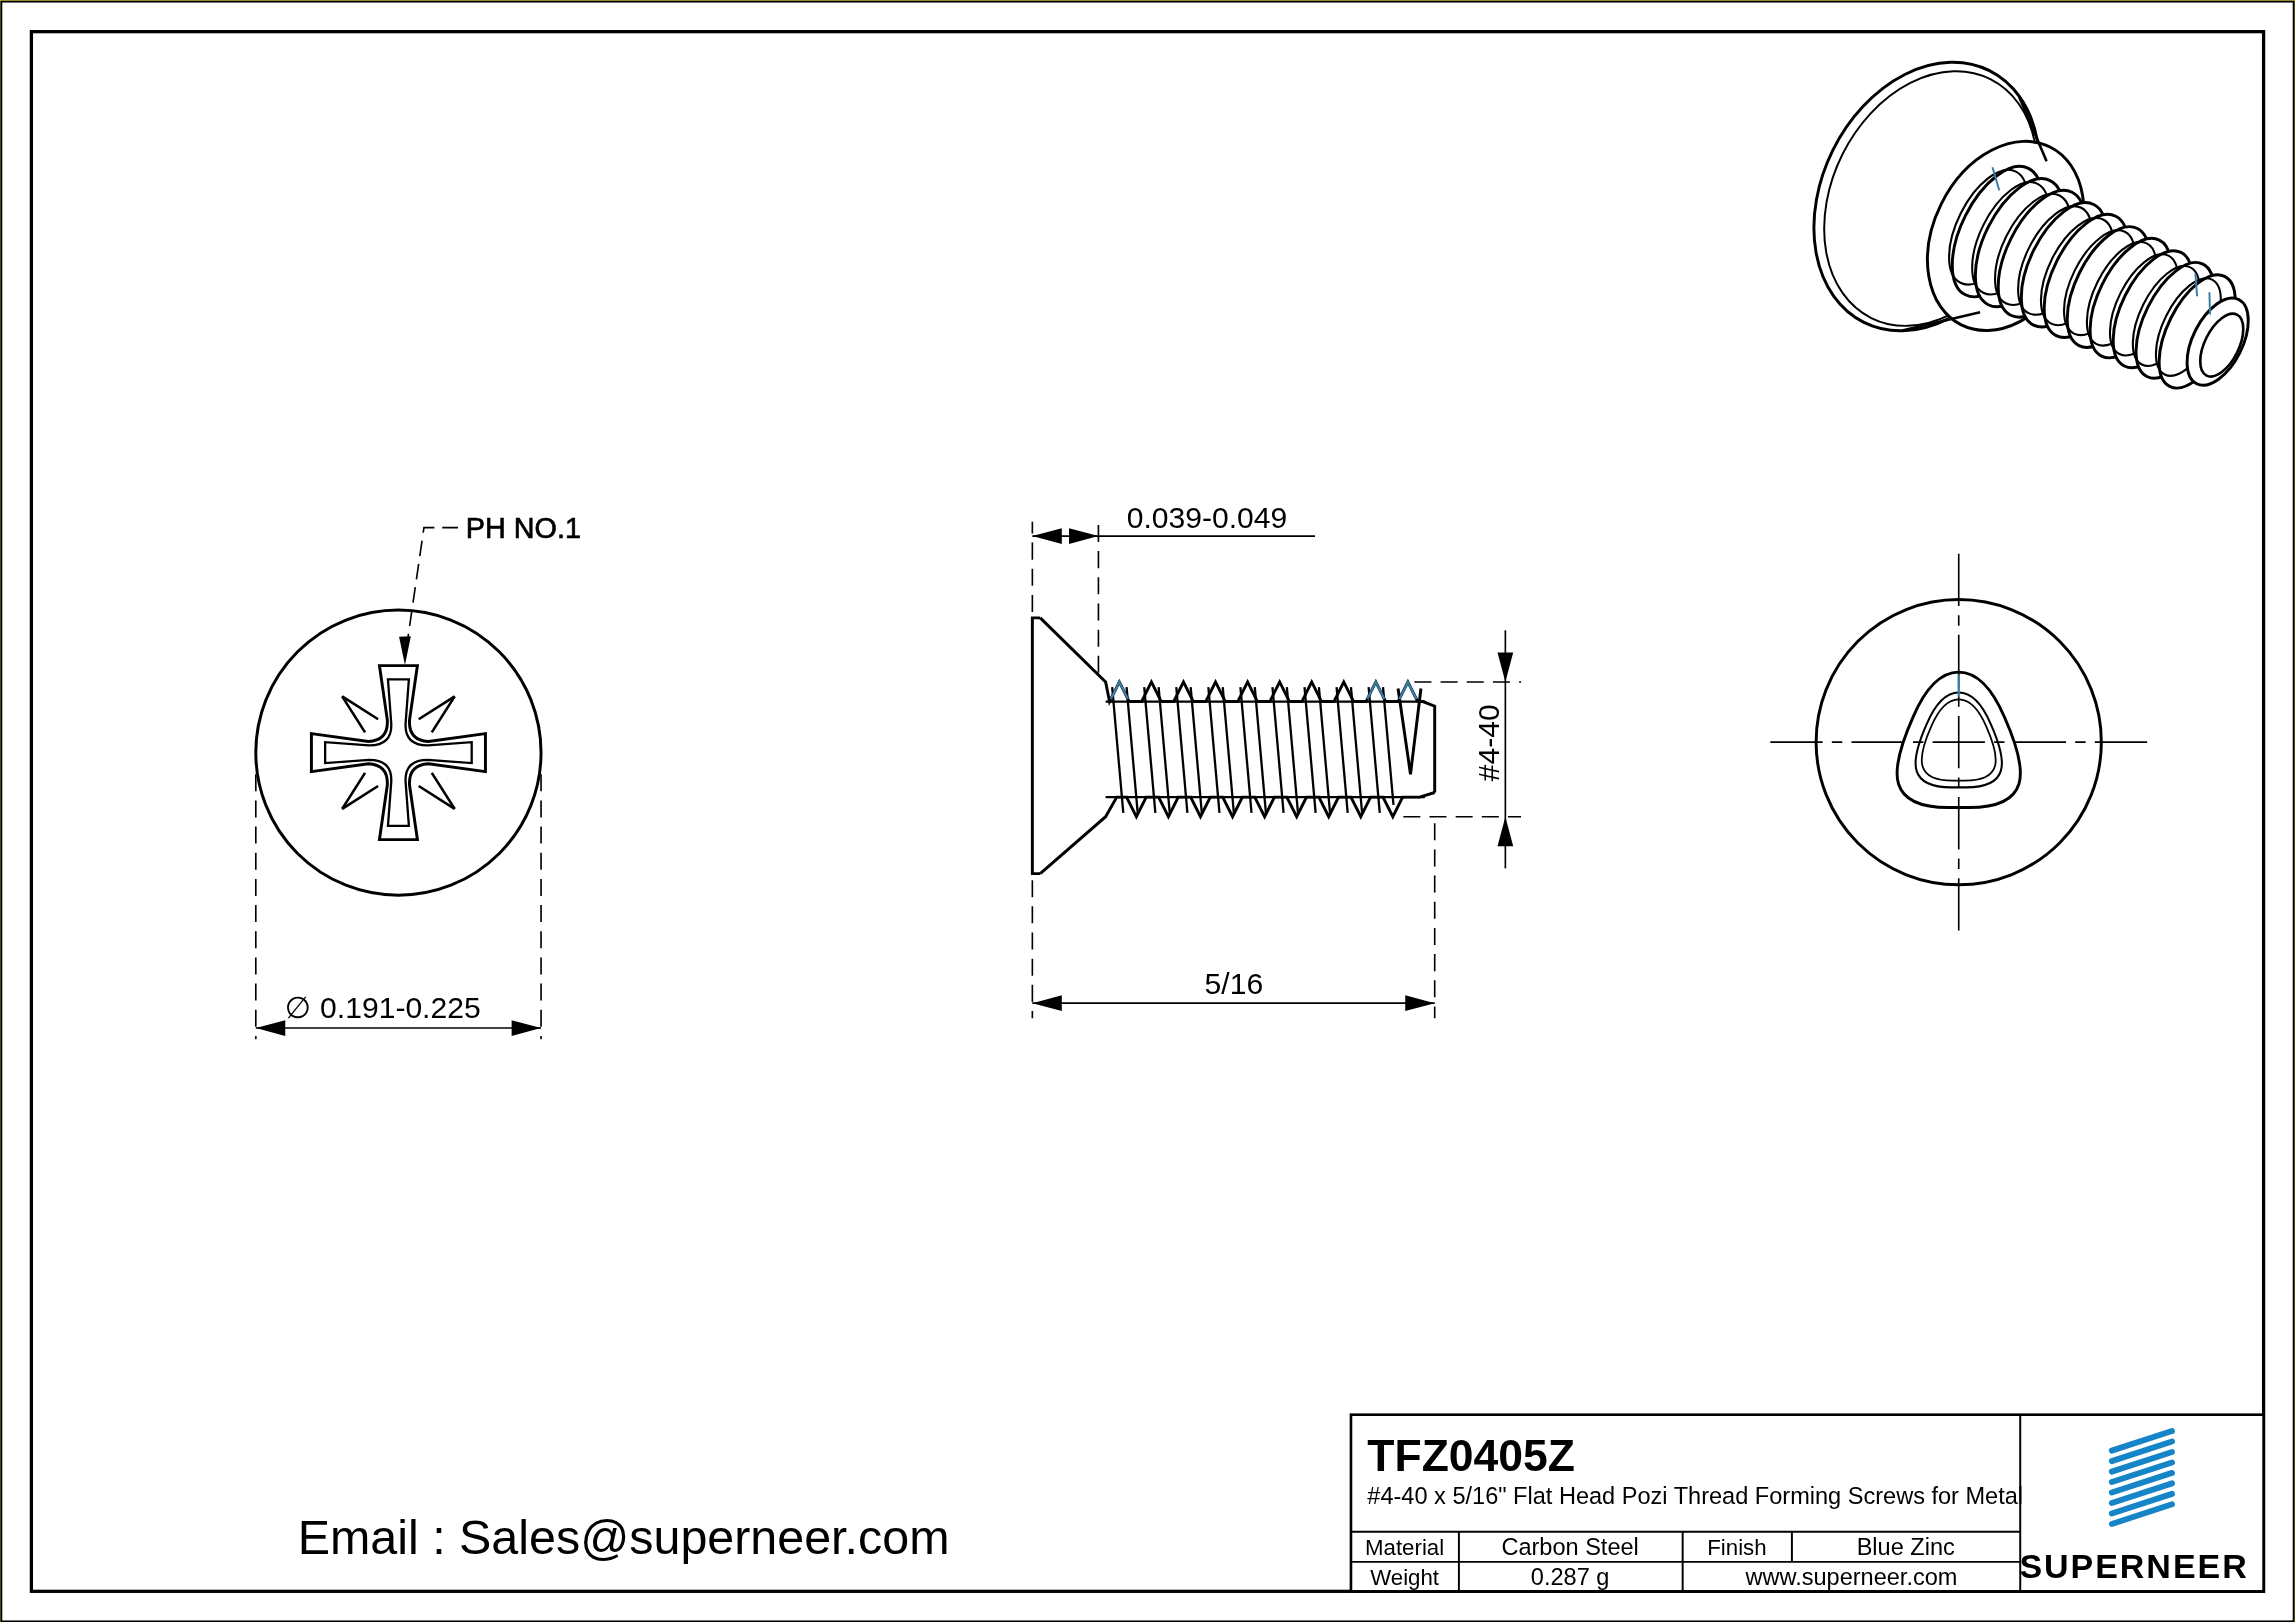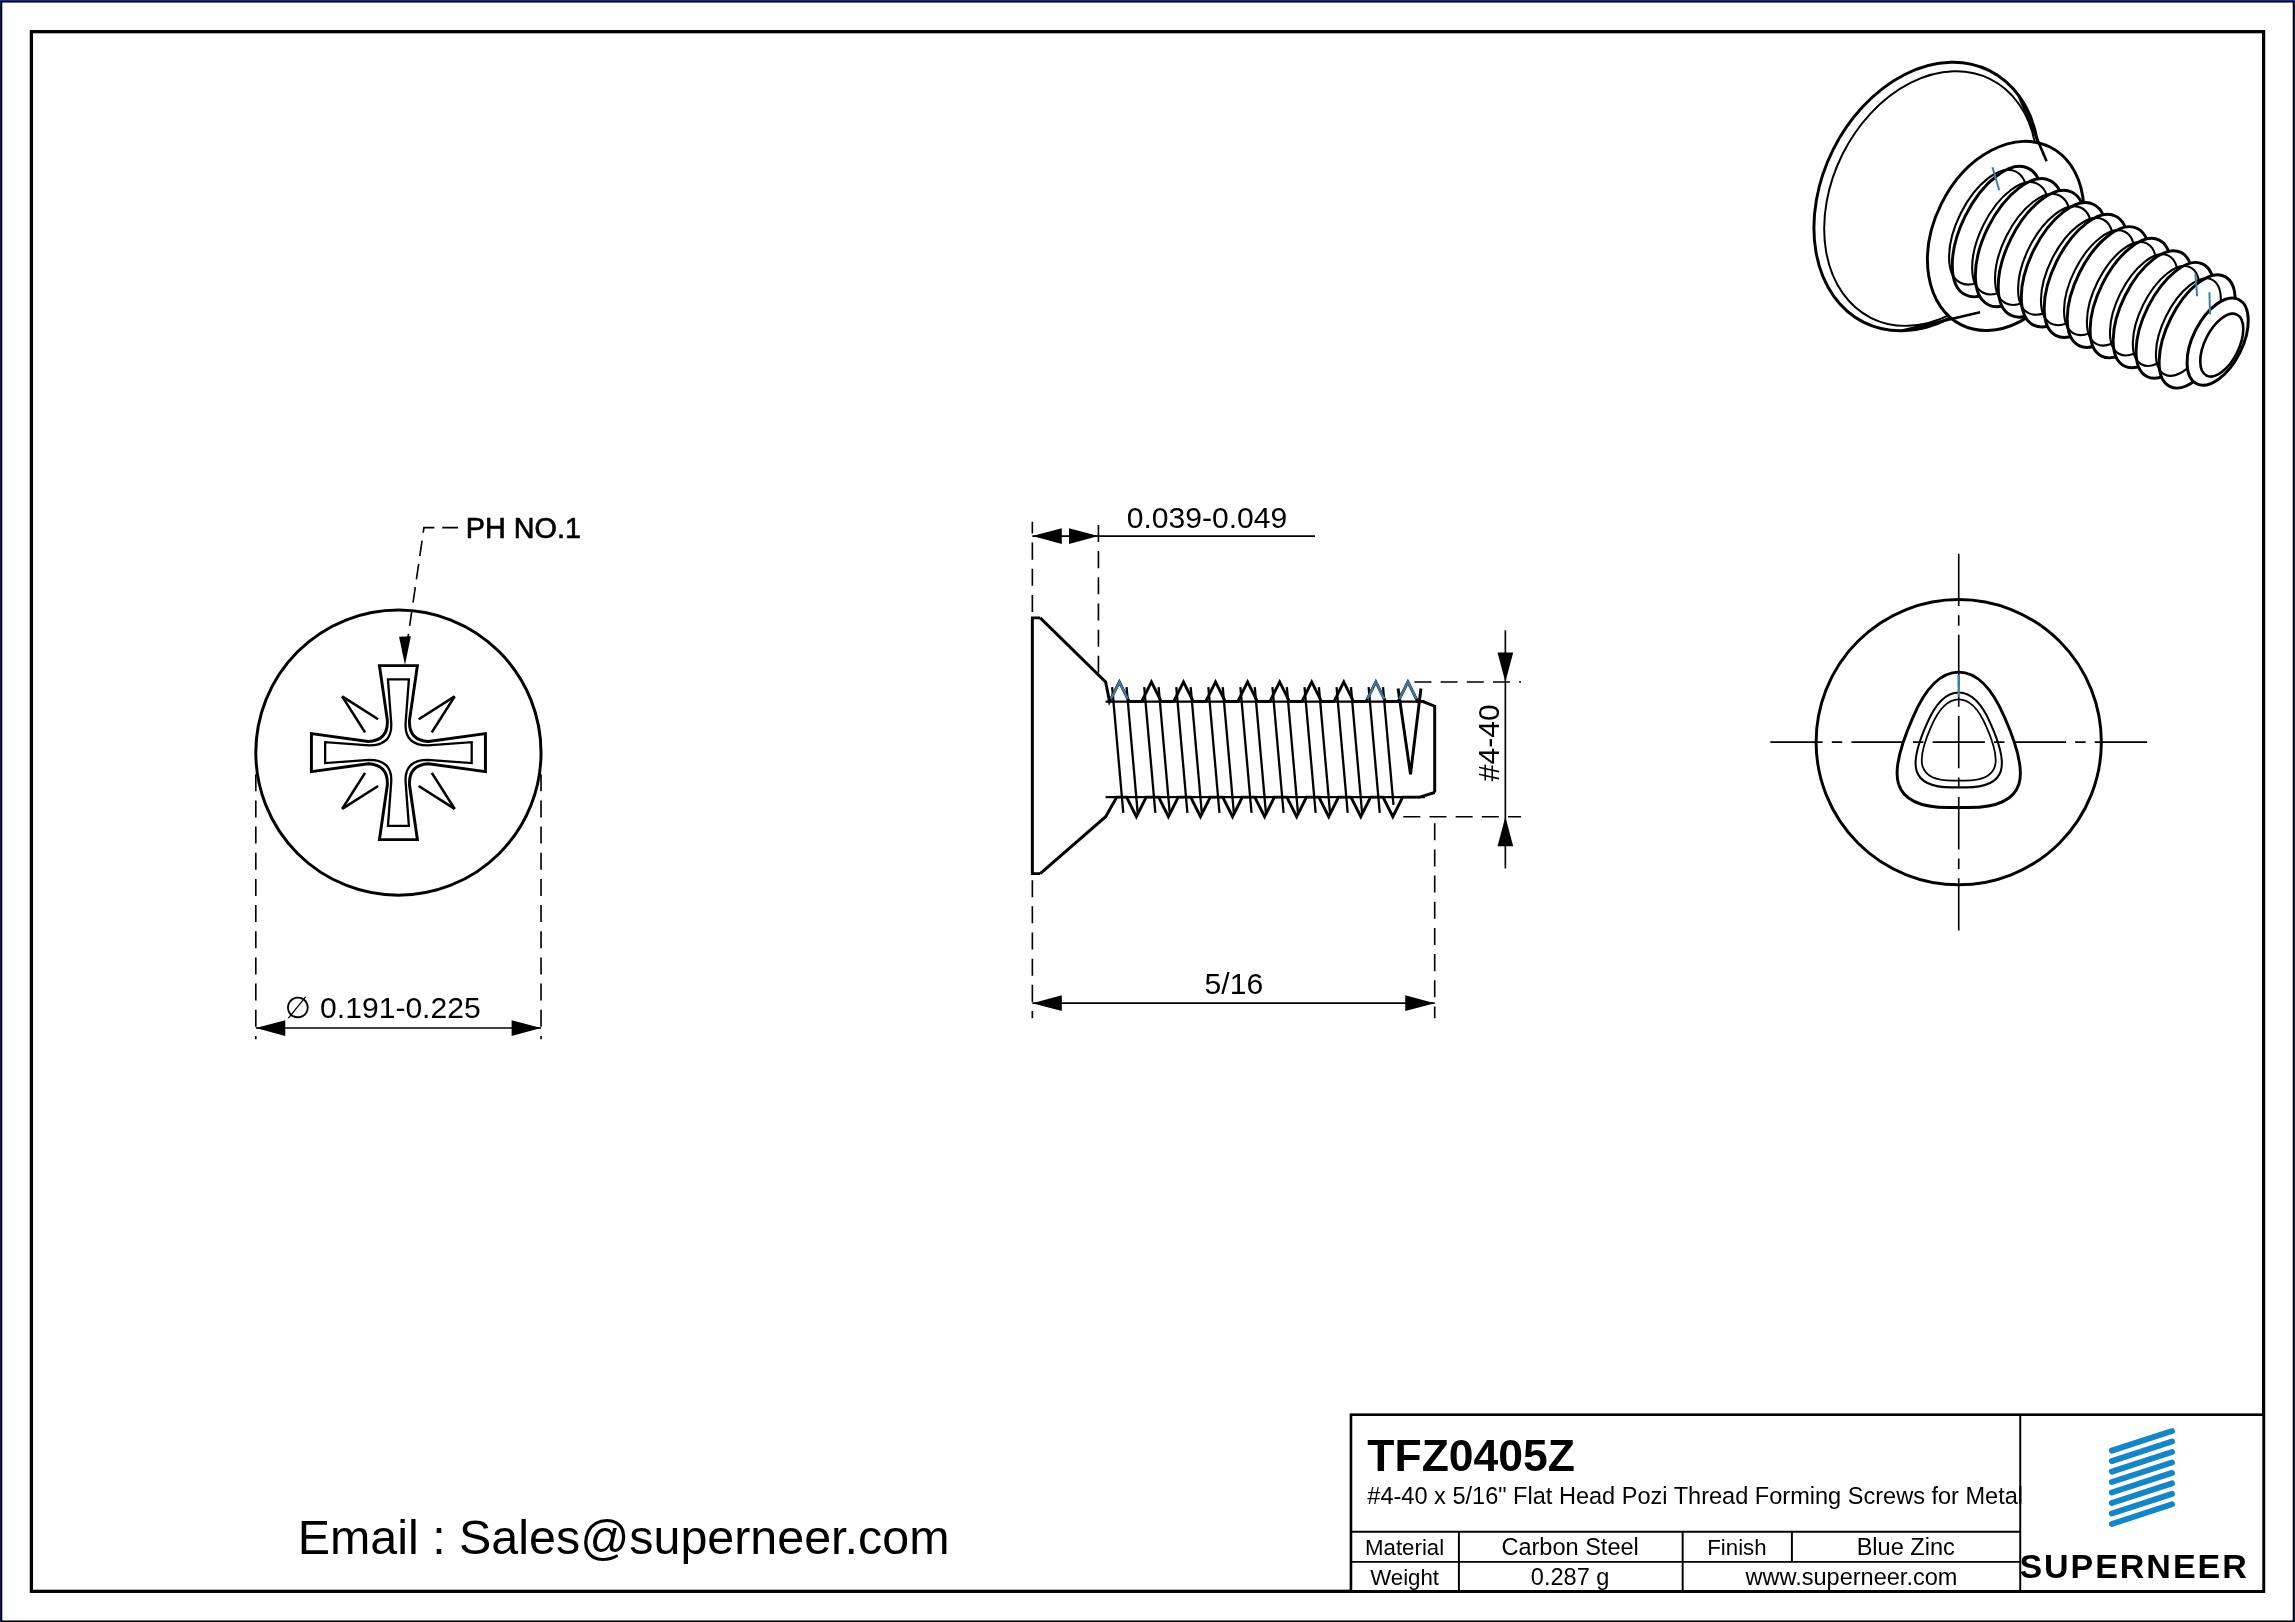--- a/index.html
+++ b/index.html
@@ -1,16 +1,16 @@
 <!DOCTYPE html>
 <html style="font-size:10.5px"><head>
 <meta charset="utf-8">
 <style>
   html,body{margin:0;padding:0;background:#ffffff;}
-  .sheet{position:relative;width:2295px;height:1623px;background:#1d4ed8;
+  .sheet{position:relative;width:2295px;height:1623px;background:#fde047;
          font-family:"Liberation Sans", sans-serif;}
   svg text{font-family:"Liberation Sans", sans-serif;fill:#000;}
   .pn{font-weight:bold;font-size:68px;}
   .desc{font-size:36px;}
   .lbl{font-size:34px;}
   .val{font-size:36px;}
   .dim{font-size:46px;}
   .leader{font-size:44px;}
   .email{font-size:74px;}
   .brand{font-weight:bold;font-size:52px;letter-spacing:3px;}

